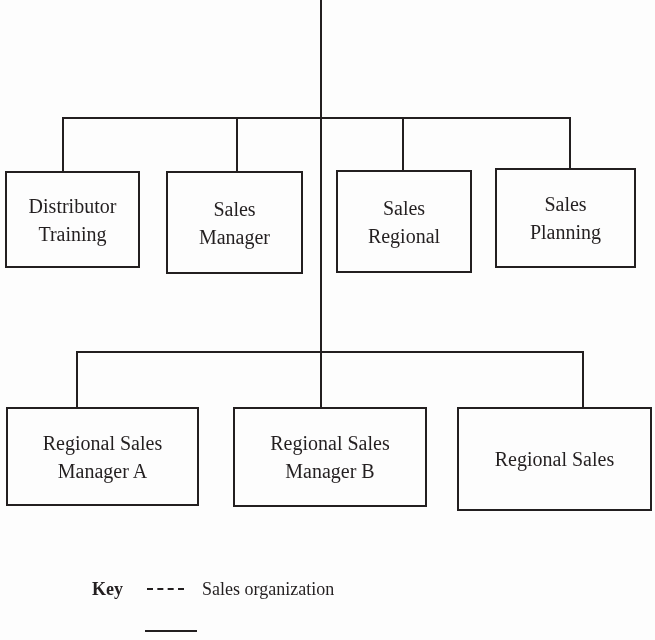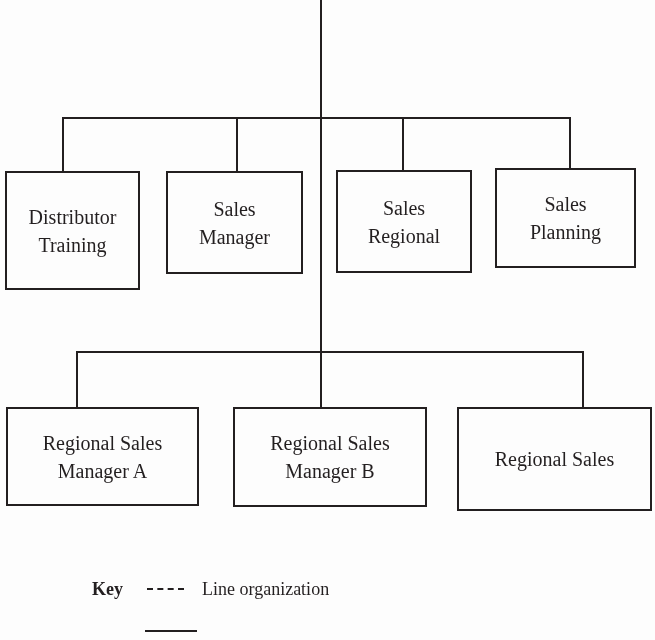--- a/index.html
+++ b/index.html
@@ -66,21 +66,21 @@
   <div class="vline" style="left:62px; top:117px; height:55px;"></div>
   <div class="vline" style="left:236px; top:117px; height:55px;"></div>
   <div class="vline" style="left:402px; top:117px; height:54px;"></div>
   <div class="vline" style="left:569px; top:117px; height:52px;"></div>
 
   <div class="hline" style="left:76px; top:351px; width:508px;"></div>
 
   <div class="vline" style="left:76px; top:351px; height:57px;"></div>
   <div class="vline" style="left:582px; top:351px; height:57px;"></div>
 
-  <div class="obox" style="left:5px; top:171px; width:135px; height:119px;">
+  <div class="obox" style="left:5px; top:171px; width:135px; height:97px;">
     <span>Distributor</span>
     <span>Training</span>
   </div>
 
   <div class="obox" style="left:166px; top:171px; width:137px; height:103px;">
     <span>Sales</span>
     <span>Manager</span>
   </div>
 
   <div class="obox" style="left:336px; top:170px; width:136px; height:103px;">
@@ -103,17 +103,17 @@
     <span>Manager B</span>
   </div>
 
   <div class="obox" style="left:457px; top:407px; width:195px; height:104px;">
     <span>Regional Sales</span>
   </div>
 
   <div class="key-text" style="left:92px; top:578px;font-weight:bold;">Key</div>
 
   <div class="key-dash" style="left:147px; top:588px;"></div>
-  <div class="key-text" style="left:202px; top:578px;">Line organization</div>
+  <div class="key-text" style="left:202px; top:578px;">Sales organization</div>
 
   <div class="key-solid" style="left:145px; top:630px;"></div>
 
 </div>
 
 </body></html>

